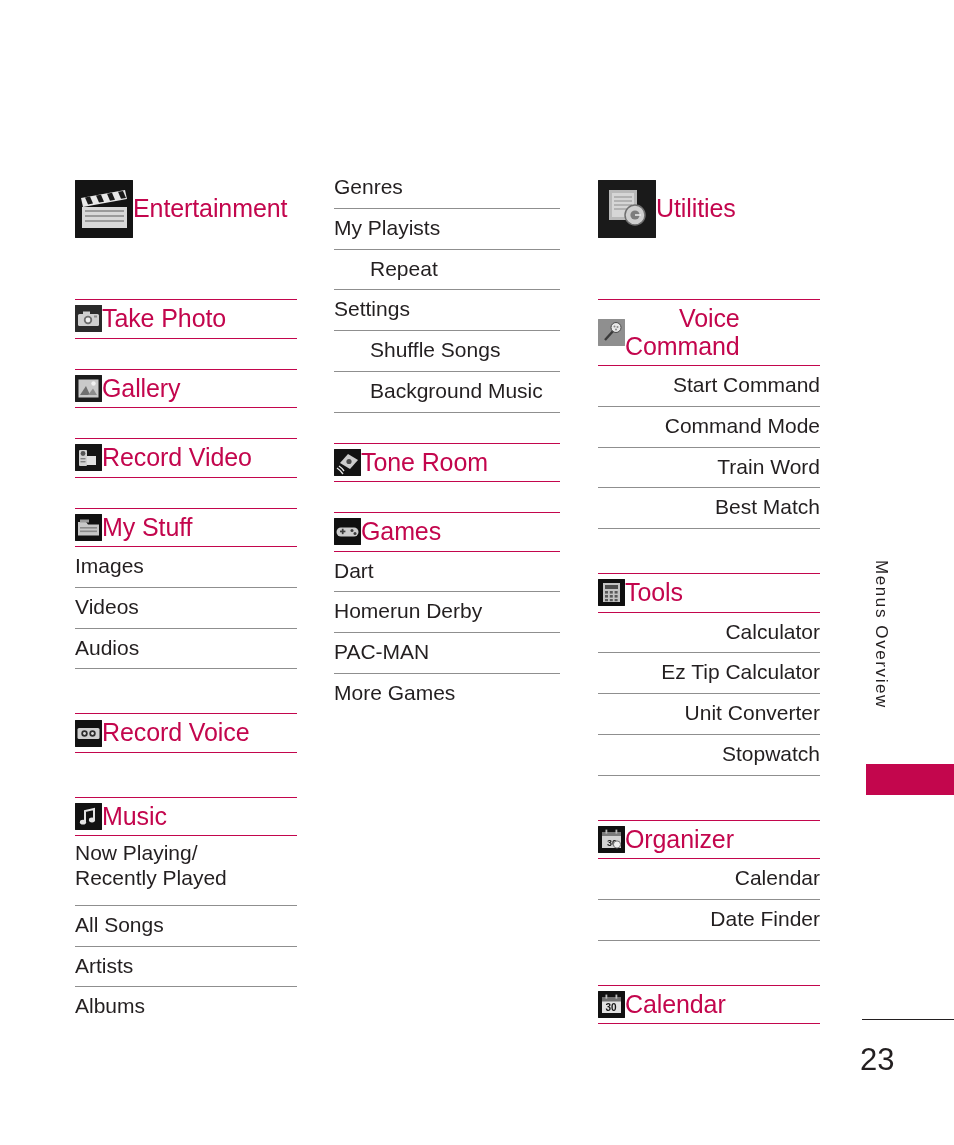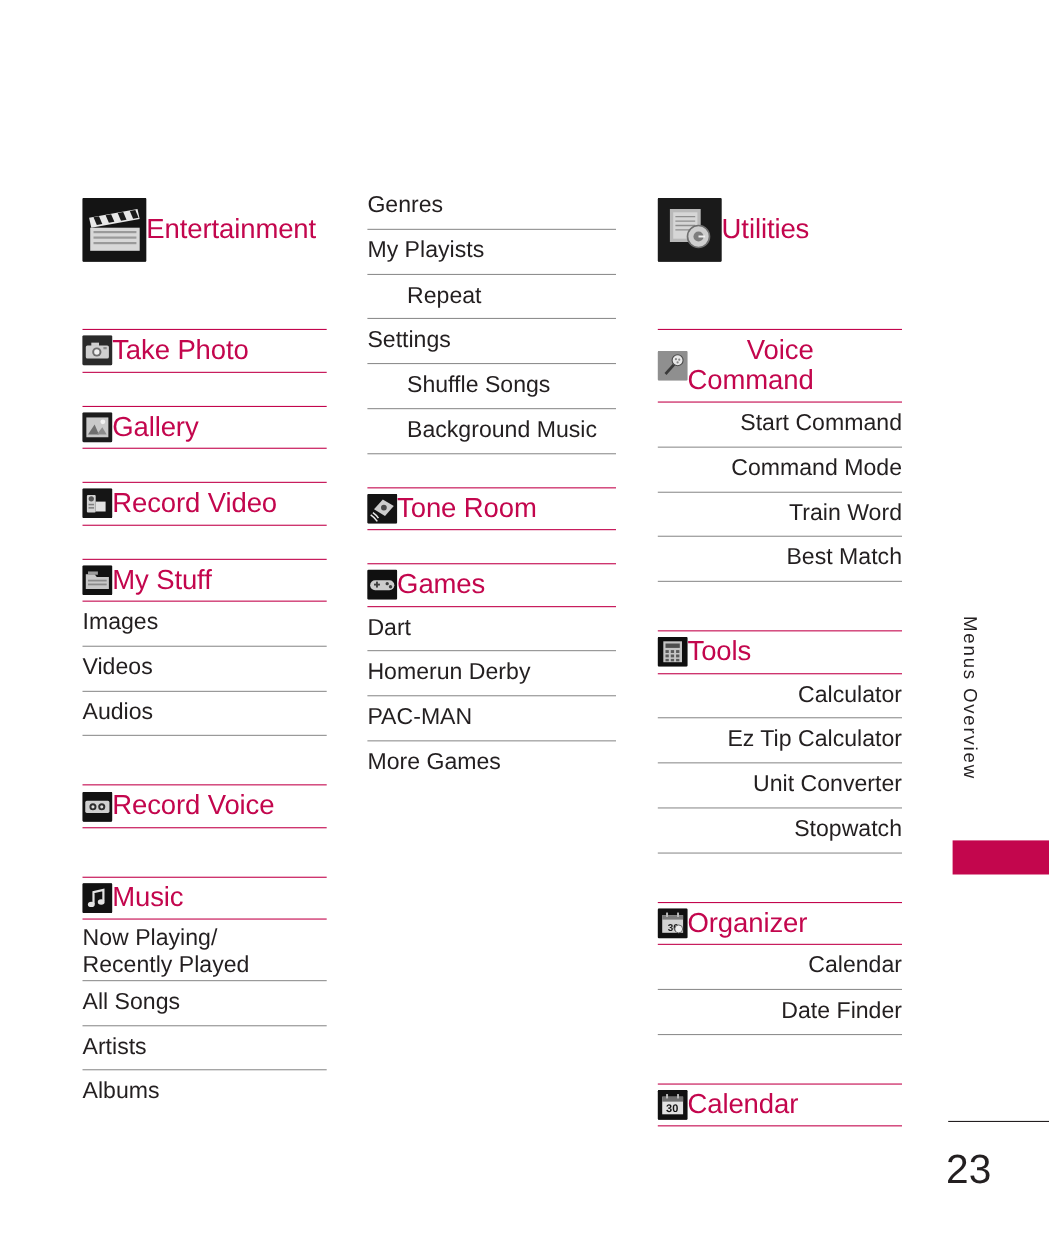--- a/index.html
+++ b/index.html
@@ -52,21 +52,21 @@
 
   
   .item-row {
     font-size: 21px;
     line-height: 1.18;
     padding: 7px 0 8px 0;
     color: #231f20;
     white-space: pre-line;
   }
   .item-row.indent { padding-left: 36px; }
-  .item-row.tight  { padding: 5px 0 0 0; }
+  .item-row.tight  { padding: 5px 0 14px 0; }
   .spacer-md { height: 30px; }
   .spacer-lg { height: 44px; }
   .spacer-xl { height: 56px; }
 
   
   .ic {
     flex: 0 0 auto;
     display: inline-block;
     position: relative;
     background: #111111;
@@ -107,21 +107,21 @@
     left: 862px;
     top: 1019px;
     width: 92px;
     border-top: 1.4px solid #231f20;
   }
   .page-num {
     position: absolute;
     left: 860px;
     top: 1042px;
     width: 60px;
-    font-size: 37px;
+    font-size: 31px;
     color: #231f20;
   }
 </style>
 </head>
 <body>
 
 <div class="page">
 
   <div class="col col-left" style="top:175px;">
 

